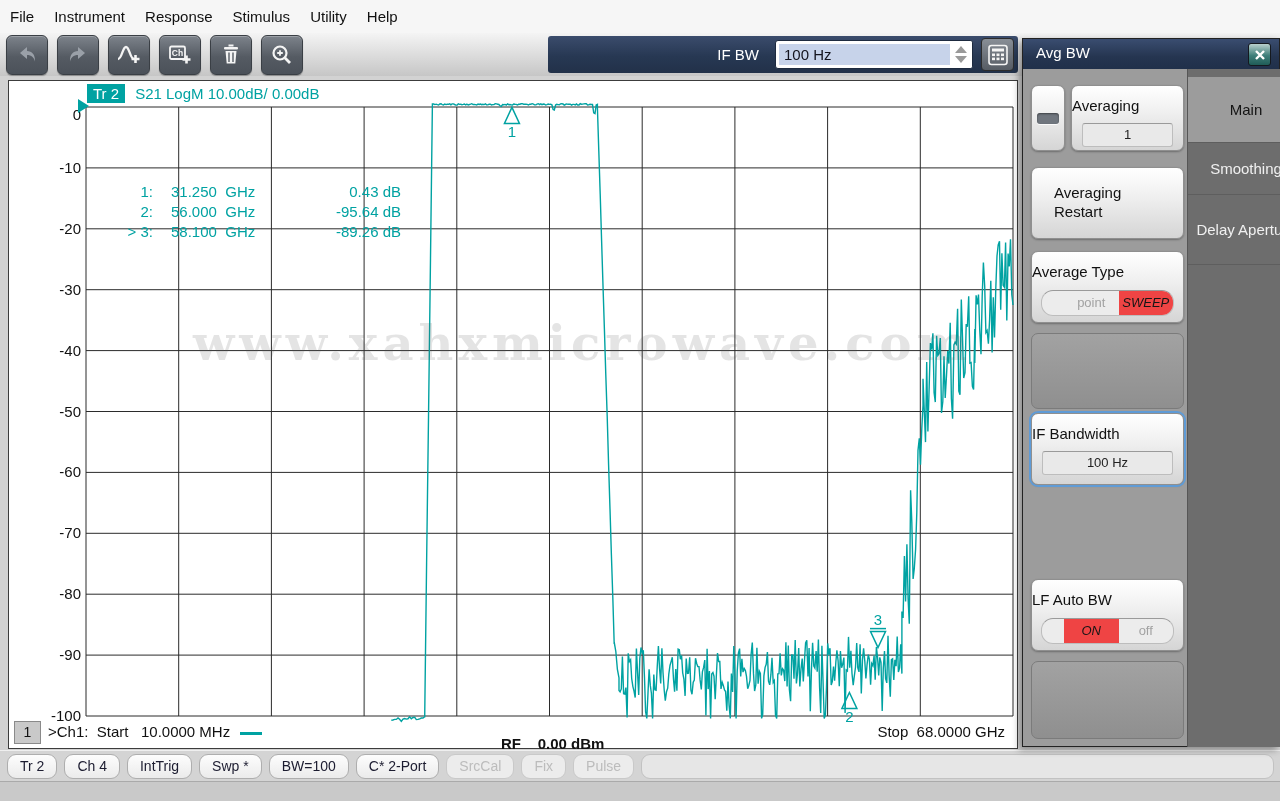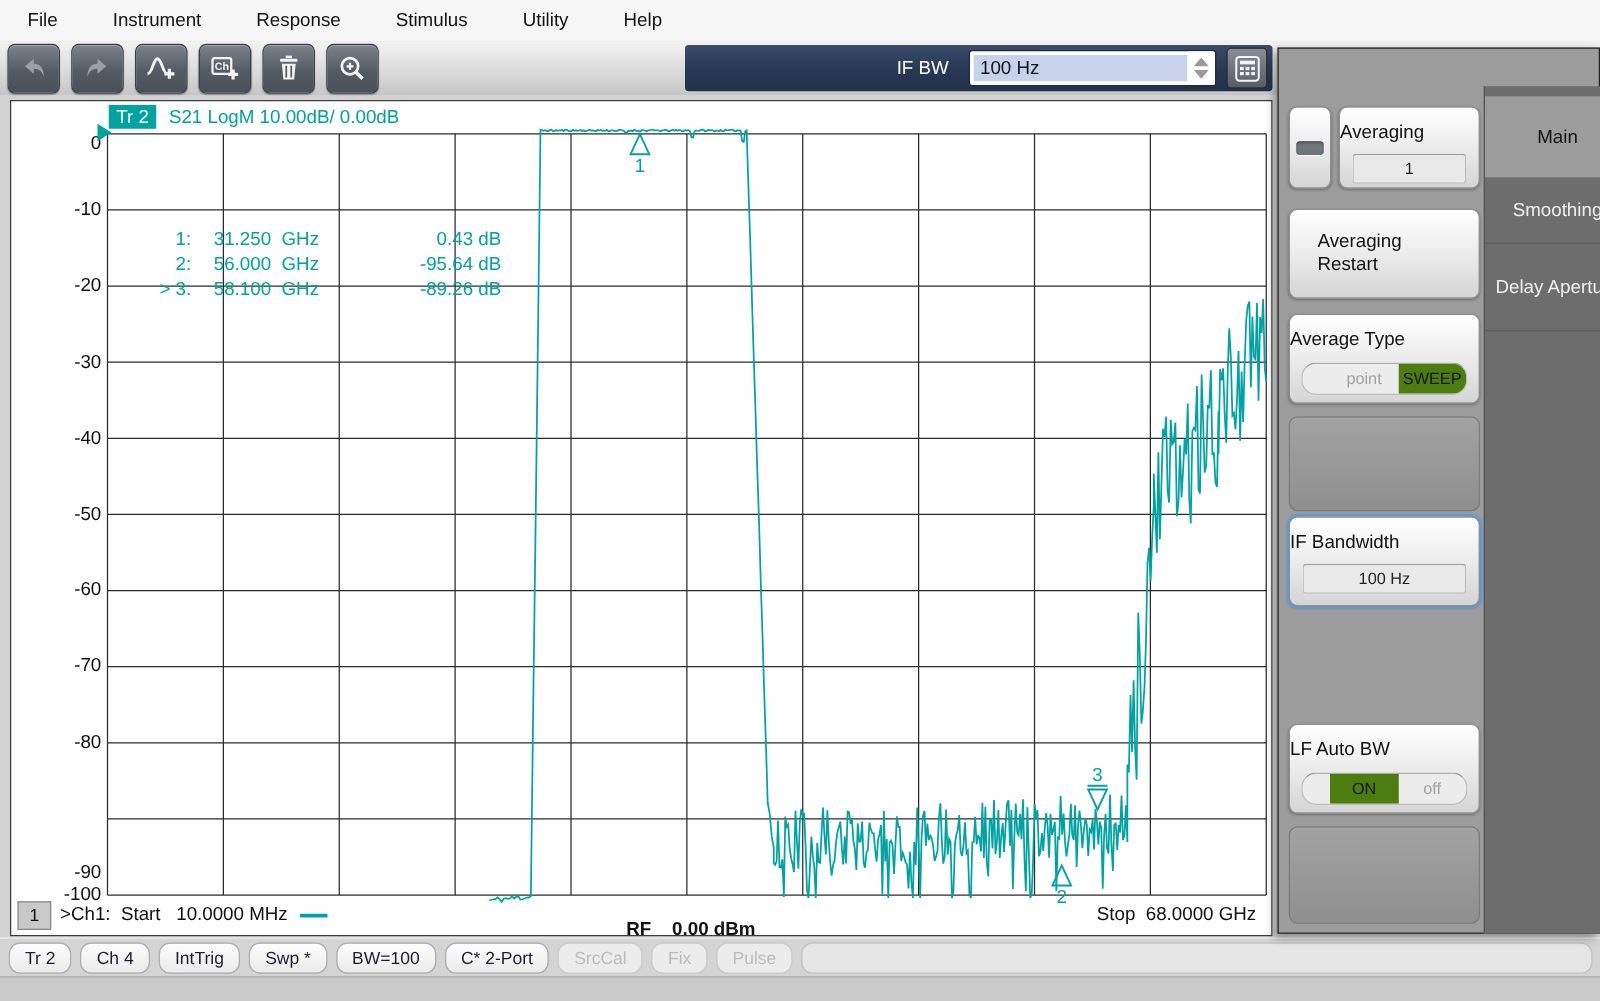--- a/index.html
+++ b/index.html
@@ -1,21 +1,21 @@
 <!DOCTYPE html>
 <html><head>
 <meta charset="utf-8">
 <style>
   html,body{margin:0;padding:0;}
   body{font-family:"Liberation Sans",sans-serif;background:#b8b8b8;}
   #app{position:relative;width:1280px;height:801px;background:#d2d2d2;overflow:hidden;}
 
   
   #menubar{position:absolute;left:0;top:0;width:1280px;height:33px;background:#f6f6f6;display:flex;align-items:center;}
-  .menu-item{font-size:15px;color:#111;padding:0 22px;cursor:default;}
+  .menu-item{font-size:15px;color:#111;padding:0 10px;cursor:default;}
 
   
   #toolbar{position:absolute;left:0;top:33px;width:1280px;height:43px;background:linear-gradient(180deg,#f4f4f4,#c6c6c6);}
   #tool-buttons{position:absolute;left:6px;top:2px;display:flex;gap:9px;justify-content:flex-end;}
   .tbtn{width:40px;height:38px;border-radius:6px;border:1px solid #3a3f45;background:linear-gradient(180deg,#7d838b,#555b63 55%,#4b5159);box-shadow:inset 0 1px 0 rgba(255,255,255,.25),0 1px 1px rgba(0,0,0,.3);display:flex;align-items:center;justify-content:center;}
   #ifbw-bar{position:absolute;left:548px;top:3px;width:470px;height:37px;background:linear-gradient(180deg,#3b4c6c,#273853 55%,#223149);border-radius:3px;display:flex;align-items:center;}
   #ifbw-label{margin-left:auto;color:#fff;font-size:15px;}
   #ifbw-input{margin-left:16px;width:196px;height:27px;background:#fff;border-radius:3px;border:1px solid #1d2a3f;display:flex;align-items:center;overflow:hidden;}
   #ifbw-value{flex:1;height:21px;margin:0 0 0 3px;background:#c7d3ea;color:#14141e;font-size:15px;line-height:21px;padding-left:5px;}
   #ifbw-spinner{width:22px;height:27px;display:flex;flex-direction:column;align-items:center;justify-content:center;gap:3px;background:#fff;}
@@ -51,21 +51,21 @@
   #panel{position:absolute;left:1022px;top:38px;width:258px;height:709px;background:#9c9c9c;border:1px solid #222;box-shadow:-3px 3px 7px rgba(0,0,0,.35);z-index:10;box-sizing:border-box;}
   #panel-title{position:absolute;left:0;top:0;width:100%;height:30px;background:linear-gradient(180deg,#3a4d70,#253550 60%,#20304a);}
   #panel-title-text{position:absolute;left:13px;top:5px;color:#fff;font-size:15px;}
   #panel-close{position:absolute;right:8px;top:4px;width:21px;height:21px;border-radius:3px;border:1px solid #15191f;background:linear-gradient(180deg,#b9d0cd,#3f7f7a 55%,#1f5c57);display:flex;align-items:center;justify-content:center;}
   .pbtn{position:absolute;background:linear-gradient(180deg,#ffffff,#f0f0f0 40%,#d5d5d5);border:1px solid #8f8f8f;border-radius:7px;box-shadow:0 1px 2px rgba(0,0,0,.3);box-sizing:border-box;}
   .pbtn-label{font-size:15px;color:#111;text-align:left;margin-top:11px;line-height:1.25;}
   .pbtn-label.center{margin-top:0;position:absolute;left:0;right:0;top:50%;transform:translateY(-50%);}
   .pval{margin:7px 10px 0;height:22px;background:#e9e9e9;border:1px solid #bdbdbd;border-top-color:#9a9a9a;border-radius:3px;font-size:13px;line-height:22px;text-align:center;color:#222;}
   .optrow{margin:8px 9px 0;height:24px;background:#ececec;border:1px solid #bdbdbd;border-top-color:#9a9a9a;border-radius:12px;display:flex;overflow:hidden;padding-left:22px;}
   .opt{flex:1;font-size:13px;line-height:24px;text-align:center;color:#a2a2a2;}
-  .opt.sel{color:#161616;background:#4d7c0f;}
+  .opt.sel{color:#161616;background:#ef4444;font-style:italic;}
   .pempty{position:absolute;background:linear-gradient(180deg,#a2a2a2,#8f8f8f);border:1px solid #7b7b7b;border-radius:7px;box-sizing:border-box;}
   #btn-if-bandwidth{box-shadow:0 0 0 2px #5f9bd6, 0 1px 2px rgba(0,0,0,.3);}
   .pill{width:22px;height:11px;background:#70767e;border-radius:3px;box-shadow:inset 0 1px 2px rgba(0,0,0,.45),0 1px 0 rgba(255,255,255,.8);}
   .dd-arrow{position:absolute;right:9px;top:15px;font-size:10px;color:#6a6a6a;}
   #tabs-col{position:absolute;left:164px;top:30px;width:117px;height:678px;background:#6d6d6d;border-left:1px solid #565656;box-sizing:border-box;}
   .tab{width:100%;display:flex;align-items:center;justify-content:center;text-align:center;font-size:15px;color:#f0f0f0;box-sizing:border-box;border-bottom:1px solid #5e5e5e;}
   .tab.active{background:#9c9c9c;color:#141414;border-bottom:1px solid #5e5e5e;}
 
   
   #statusbar{position:absolute;left:0;top:750px;width:1280px;height:31px;background:#d4d4d4;border-top:1px solid #efefef;display:flex;align-items:flex-start;padding-top:3px;box-sizing:border-box;}
@@ -202,21 +202,21 @@
     <div id="y-labels">
         <div class="ytick" style="top: 25px;">0</div>
         <div class="ytick" style="top: 77.9px; text-align: right;">-10</div>
         <div class="ytick" style="top: 138.8px;">-20</div>
         <div class="ytick" style="top: 199.7px;">-30</div>
         <div class="ytick" style="top: 260.6px;">-40</div>
         <div class="ytick" style="top: 321.5px;">-50</div>
         <div class="ytick" style="top: 382.4px;">-60</div>
         <div class="ytick" style="top: 443.3px;">-70</div>
         <div class="ytick" style="top: 504.2px;">-80</div>
-        <div class="ytick" style="top: 565.1px; margin-top: 43px;">-90</div>
+        <div class="ytick" style="top: 565.1px;">-90</div>
         <div class="ytick" style="top: 626px;">-100</div>
       </div>
     <div id="readout">
       <div class="rrow">
         <span class="rlabel">1:</span>
         <span class="rfreq">31.250  GHz</span>
         <span class="rval">0.43 dB</span>
       </div>
       <div class="rrow">
         <span class="rlabel">2:</span>
@@ -230,22 +230,31 @@
       </div>
     </div>
     <div id="plot-bottom">
       <span id="chan-box">1</span>
       <span id="start-text"><span>&gt;Ch1:  Start   10.0000 MHz</span><span class="trace-dash"></span></span>
       <span id="rf-text">RF    0.00 dBm</span>
       <span id="stop-text">Stop  68.0000 GHz</span>
     </div>
   </div>
 
+  <div id="watermark">www.xahxmicrowave.com</div>
 
   <div id="panel">
+    <div id="panel-title">
+      <span id="panel-title-text">Avg BW</span>
+      <div id="panel-close">
+        <svg width="12" height="12" viewBox="0 0 12 12">
+            <path d="M2 2 L10 10 M10 2 L2 10" stroke="#fff" stroke-width="2.4"></path>
+          </svg>
+      </div>
+    </div>
 
     <div class="pbtn" style="left:8px;top:46px;width:34px;height:66px;display:flex;align-items:center;justify-content:center;">
       <div class="pill"></div>
     </div>
     <div class="pbtn" style="left:48px;top:46px;width:113px;height:66px;">
       <div class="pbtn-label">Averaging</div>
       <div class="pval">1</div>
     </div>
 
     <div class="pbtn" style="left:8px;top:128px;width:153px;height:72px;">

